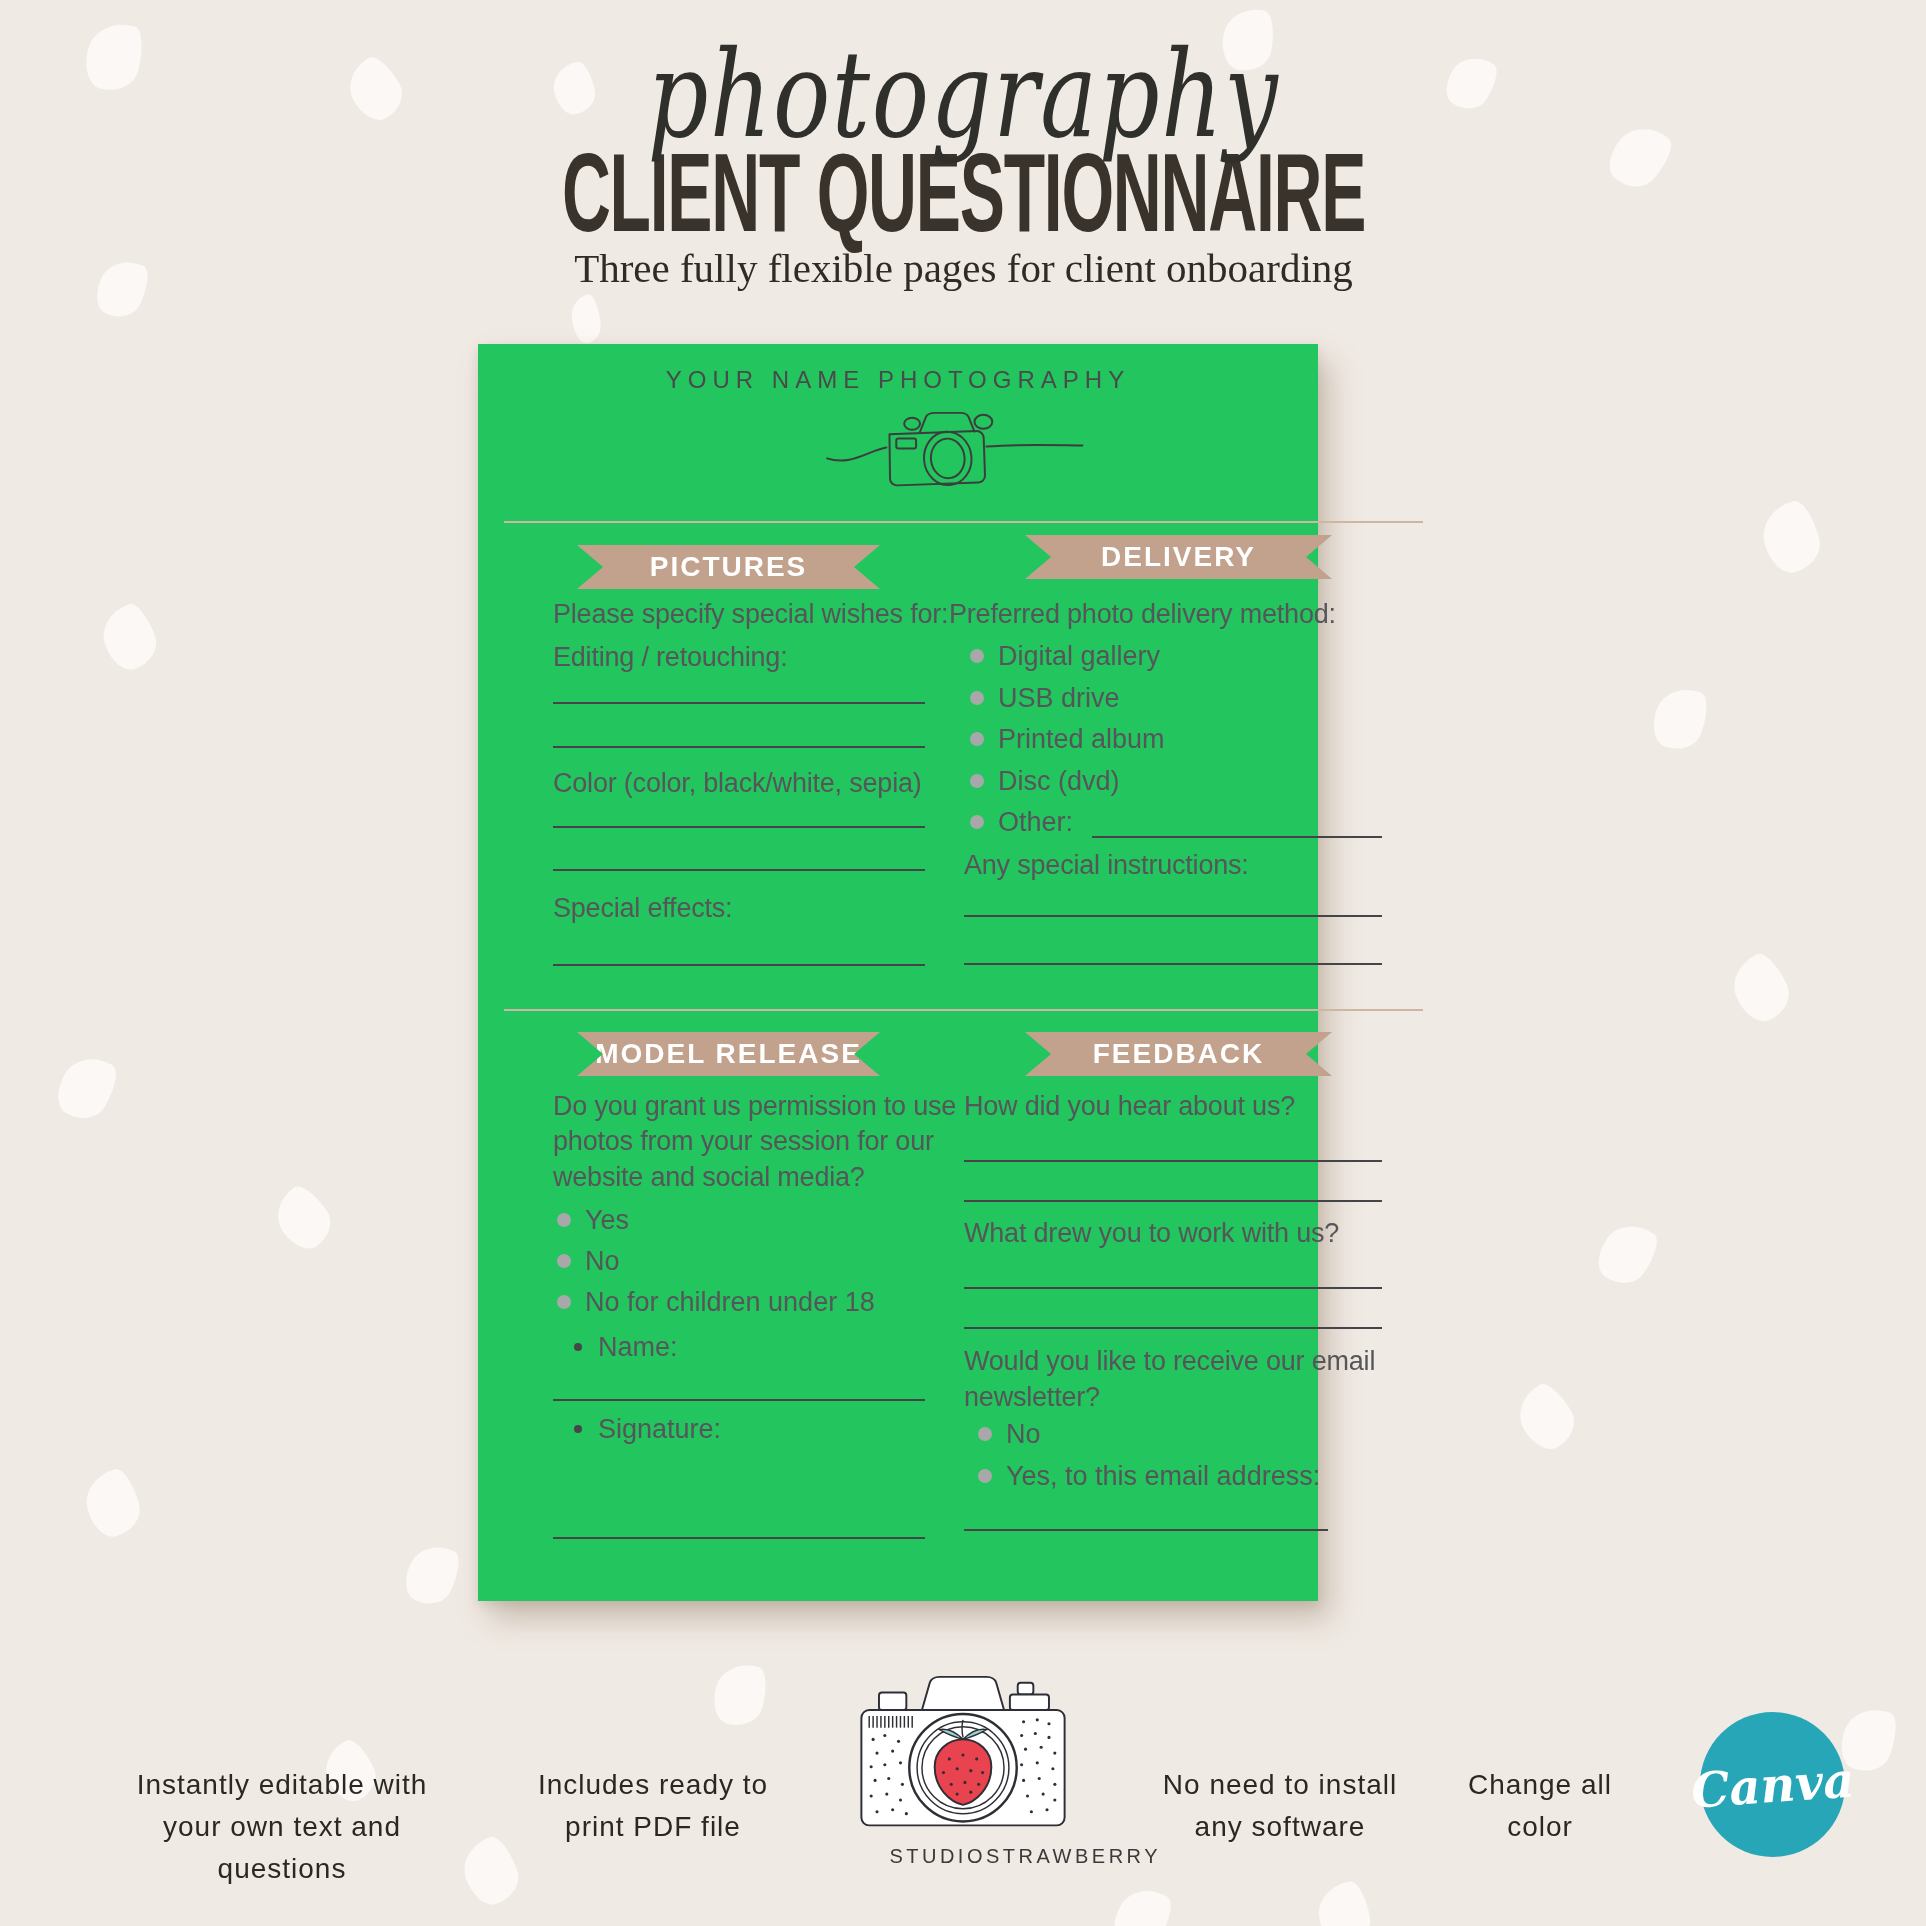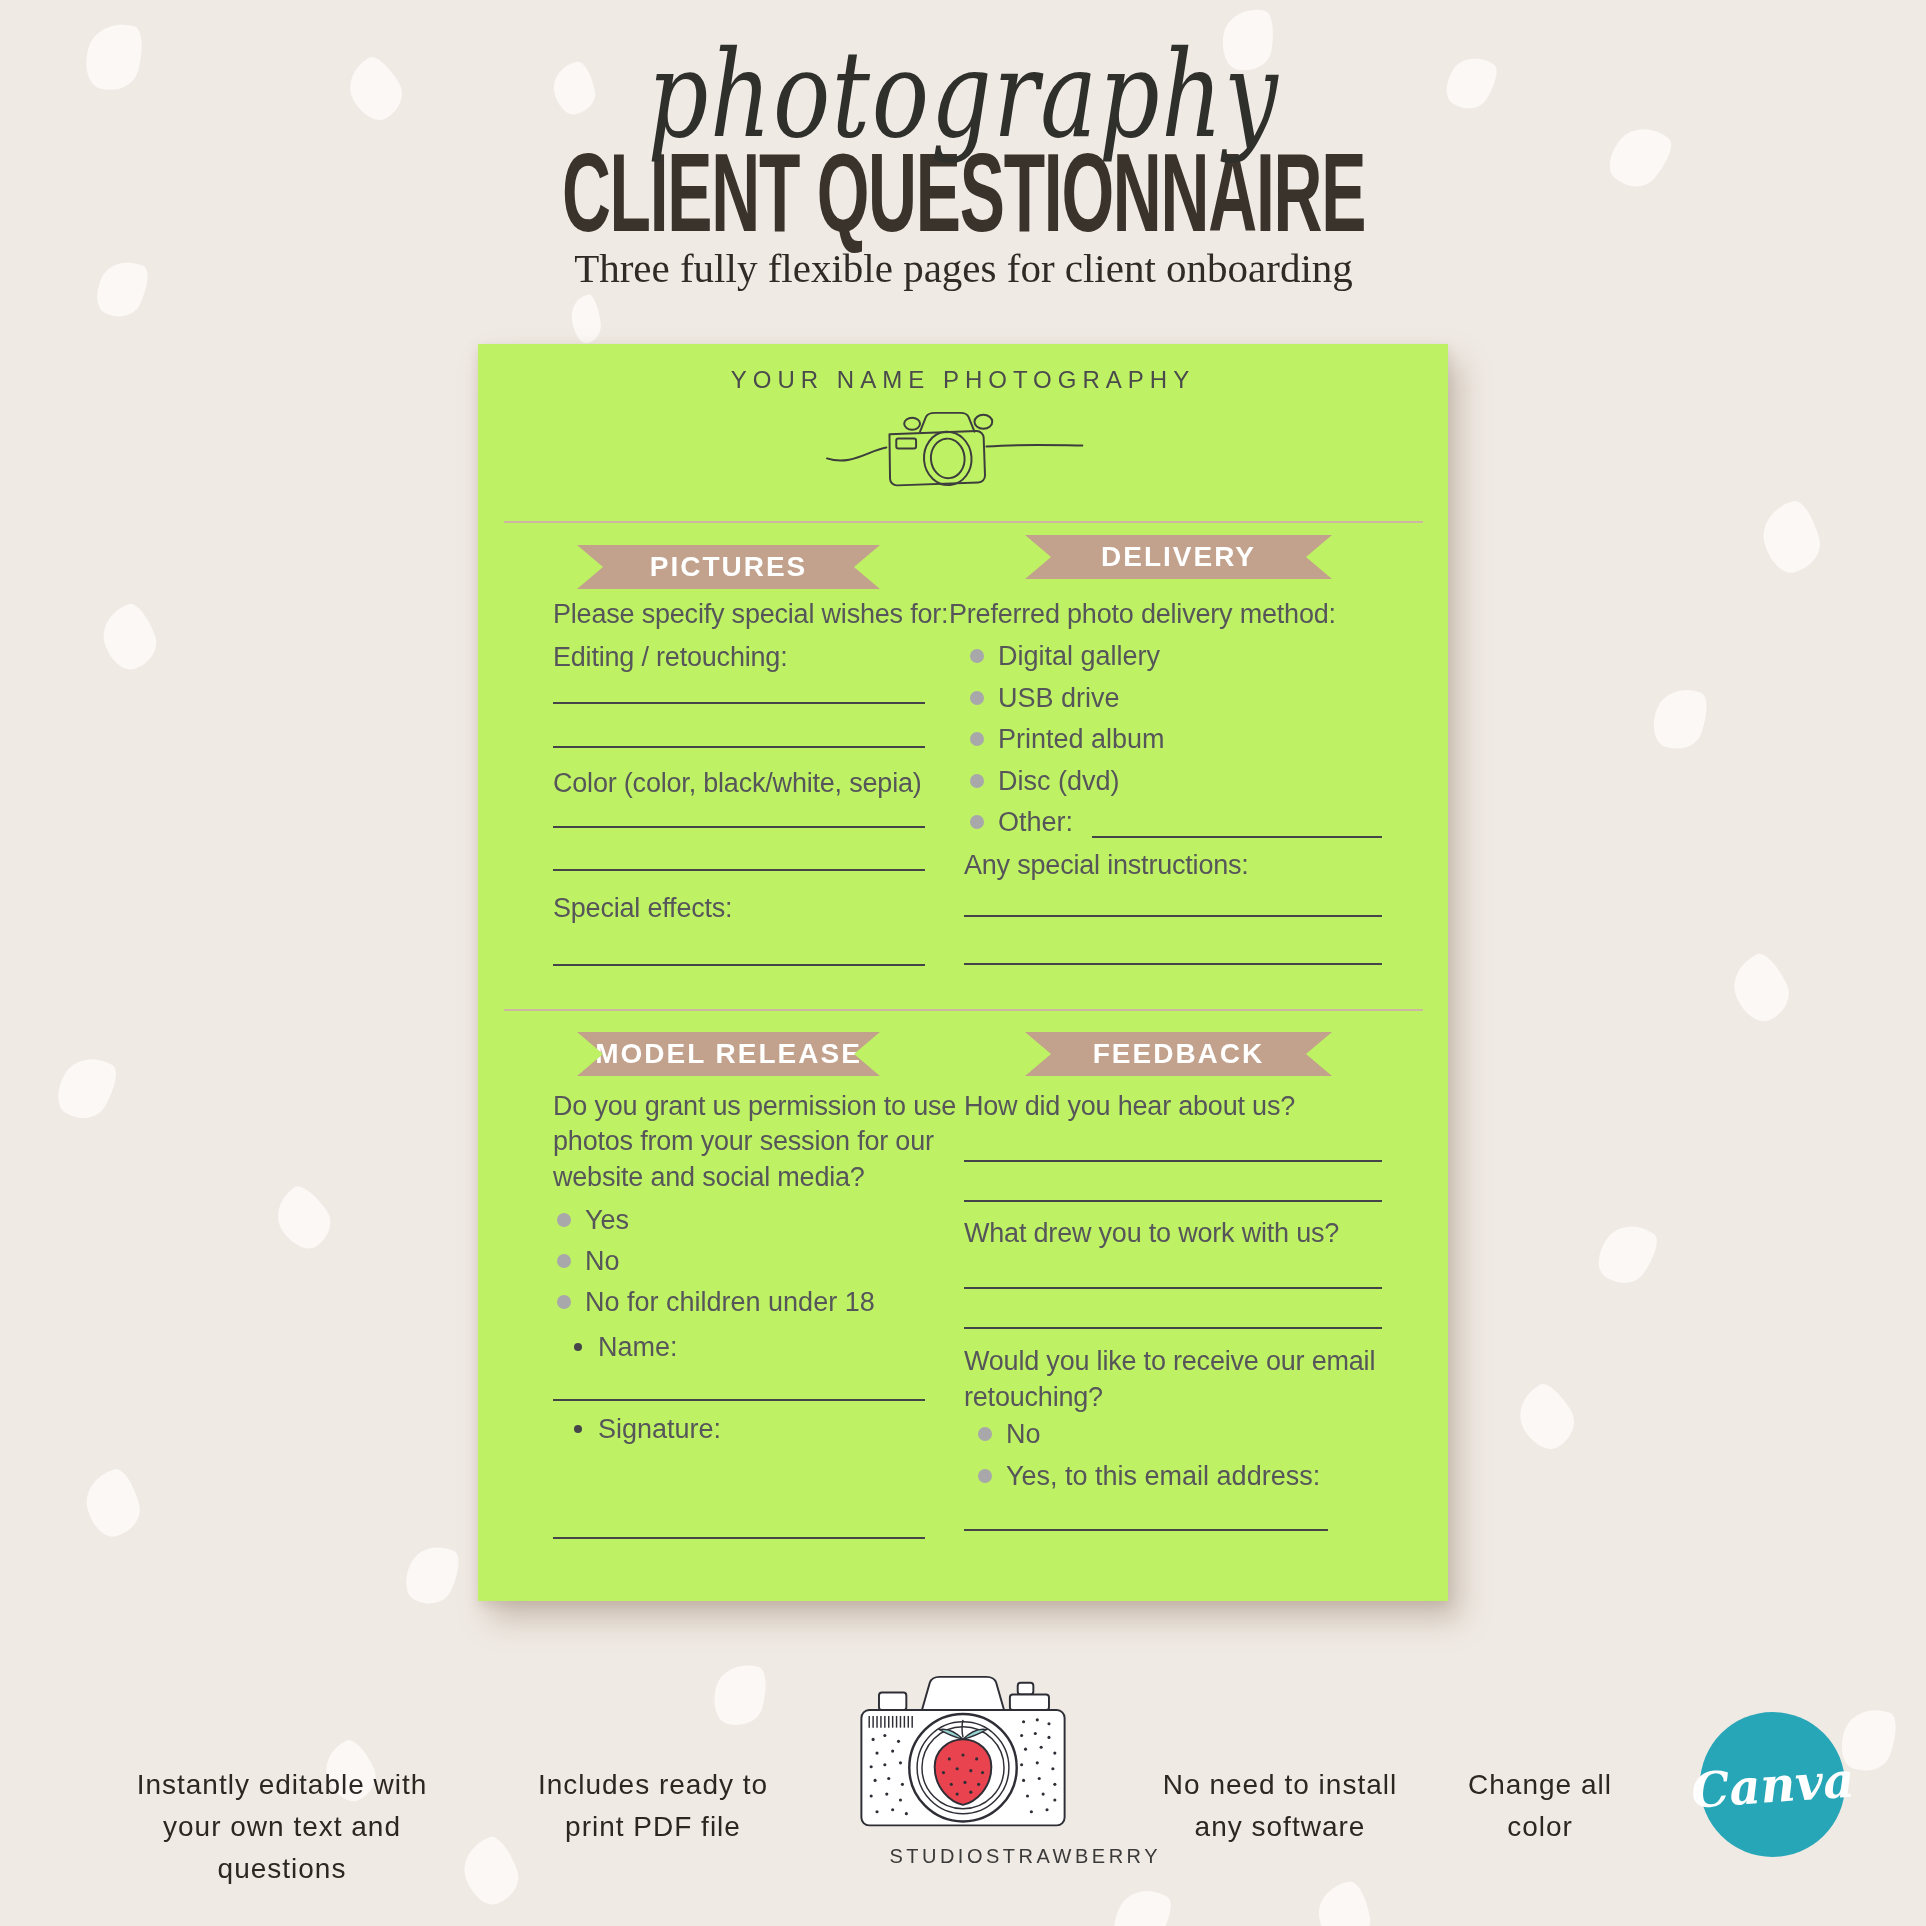--- a/index.html
+++ b/index.html
@@ -37,22 +37,22 @@
   .subtitle {
     position: absolute; top: 244px; left: 0; right: 0;
     text-align: center;
     font-family: "Liberation Serif", serif;
     font-size: 41px; color: #2f2b27;
     z-index: 2;
   }
   
   .card {
     position: absolute; left: 478px; top: 344px;
-    width: 970px; height: 1257px;
-    background: #bef264;
+    width: 840px; height: 1257px;
+    background: #22c55e;
     box-shadow: 12px 18px 28px rgba(150,128,108,0.42), 0 4px 10px rgba(150,128,108,0.22);
   }
   .brand {
     position: absolute; top: 22px; left: 0; right: 0;
     text-align: center;
     font-size: 24px; letter-spacing: 6px;
     color: #4a4a4c;
   }
   .cam-line { position: absolute; left: 345px; top: 57px; }
   .divider {
@@ -244,21 +244,21 @@
   <div class="ribbon" style="left:547px;top:688px;width:307px">
     <span>FEEDBACK</span>
   </div>
   <div class="lbl" style="left:486px;top:744px">How did you hear about us?</div>
   <div class="wline" style="left:486px;top:816px;width:418px"></div>
   <div class="wline" style="left:486px;top:856px;width:418px"></div>
   <div class="lbl" style="left:486px;top:871px">What drew you to work with us?</div>
   <div class="wline" style="left:486px;top:943px;width:418px"></div>
   <div class="wline" style="left:486px;top:983px;width:418px"></div>
   <div class="lbl" style="left:486px;top:999px">Would you like to receive our email</div>
-  <div class="lbl" style="left:486px;top:1035px">retouching?</div>
+  <div class="lbl" style="left:486px;top:1035px">newsletter?</div>
   <div class="opt" style="left:500px;top:1073px">
     <span class="dot"></span>
     <span>No</span>
   </div>
   <div class="opt" style="left:500px;top:1115px">
     <span class="dot"></span>
     <span>Yes, to this email address:</span>
   </div>
   <div class="wline" style="left:486px;top:1185px;width:364px"></div>
 </div>

